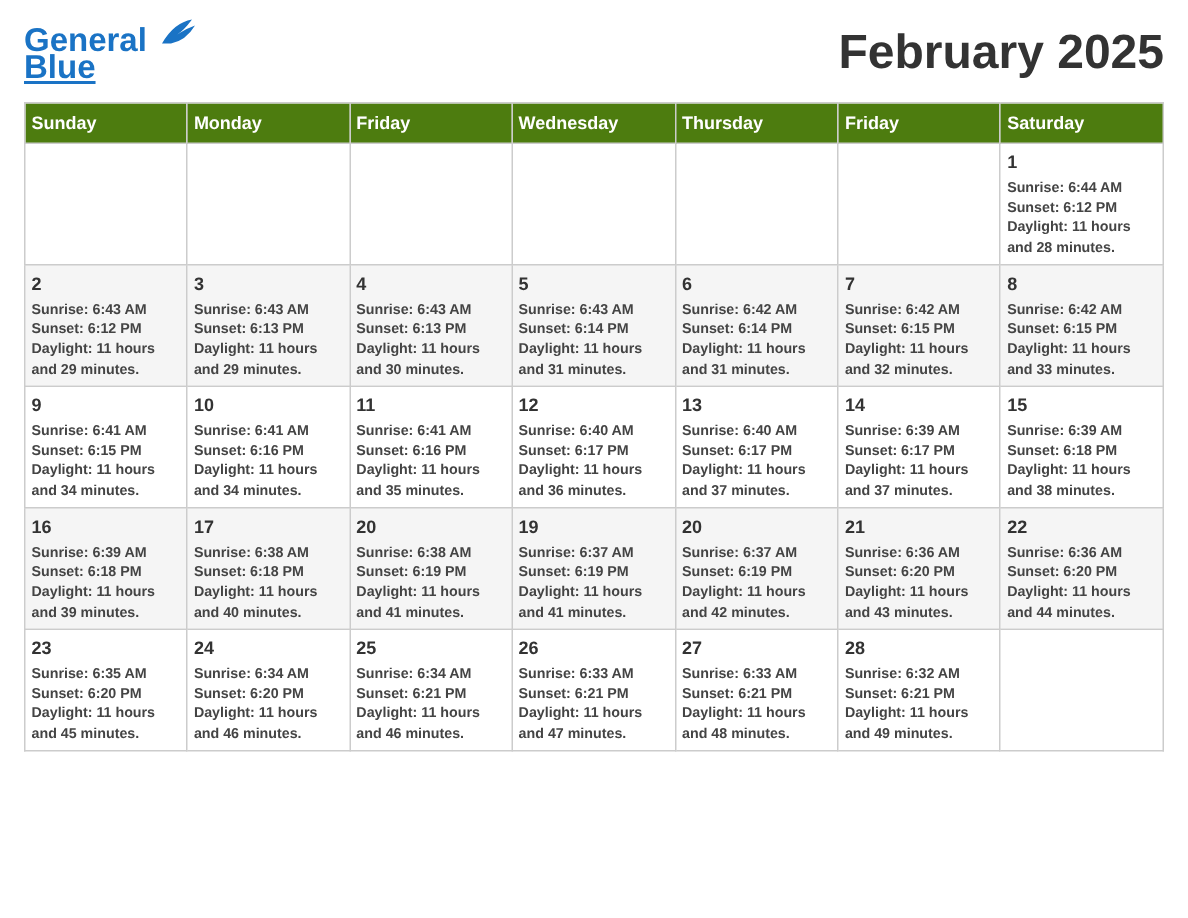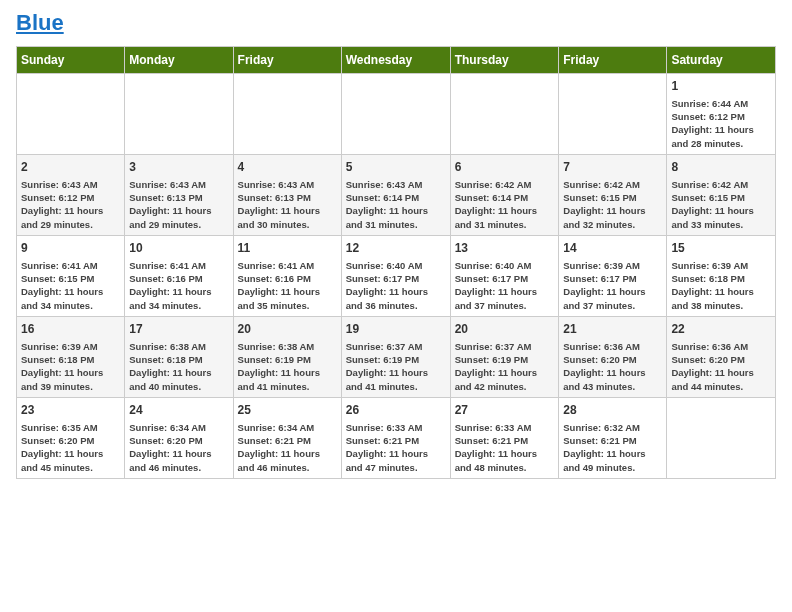--- a/index.html
+++ b/index.html
@@ -58,23 +58,32 @@
     tbody tr:nth-child(even) td { background: #f5f5f5; }
     .day-num { font-size: 12px; font-weight: bold; display: block; margin-bottom: 2px; }
     .day-info { font-size: 9.5px; color: #444; font-weight: bold; }
     td.empty { background: #fff !important; }
   </style>
 </head>
 <body>
 
 <div class="header">
   <div class="logo">
+    <div style="display:flex; align-items:center;">
+      <span class="logo-text">
+        <span>General</span>
+      </span>
+      <svg width="32" height="24" viewBox="0 0 32 24" style="margin-left:2px; margin-top:-8px;">
+        <path d="M8 18 Q16 4 28 2 Q22 10 18 12 Q24 8 30 6 Q24 16 14 18 Z" fill="#1a73c5"></path>
+      </svg>
+    </div>
     <span class="logo-text" style="color:#1a73c5; font-size:22px; margin-top:-4px;text-decoration:underline;">Blue</span>
   </div>
   <div class="title-block">
+    <h1>February 2025</h1>
   </div>
 </div>
 
 <table>
   <thead>
     <tr>
     <th>Sunday</th>
         <th>Monday</th>
         <th>Friday</th>
         <th>Wednesday</th>

